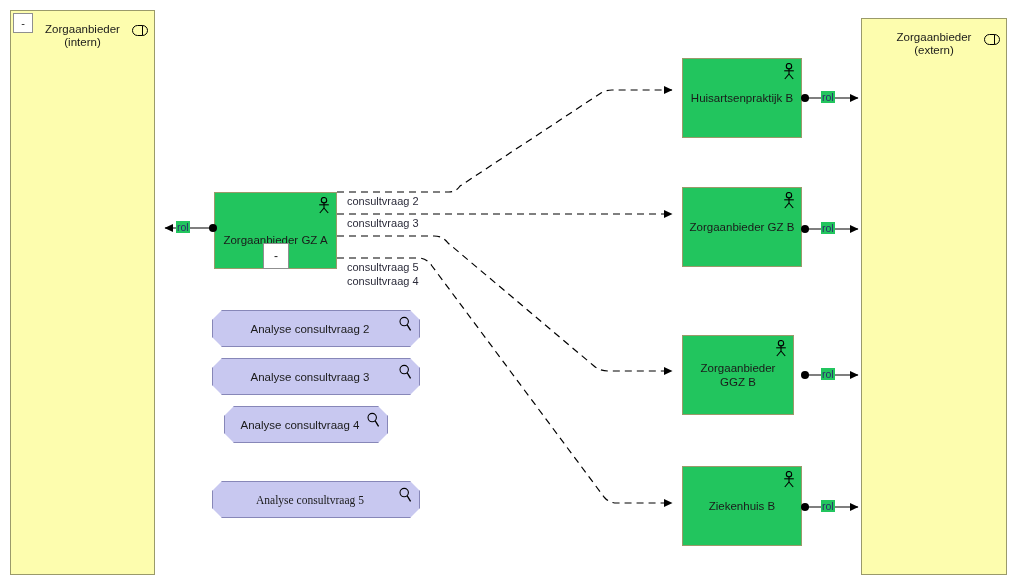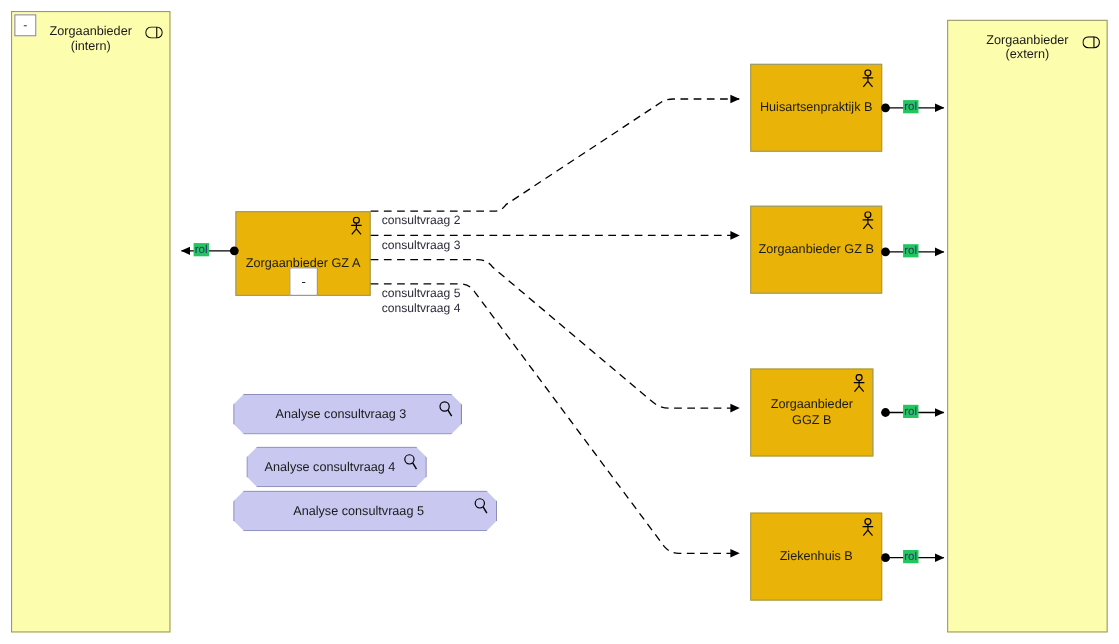--- a/index.html
+++ b/index.html
@@ -48,21 +48,21 @@
     cursor: pointer;
   }
   .grouping-icon {
     position: absolute;
     width: 16px;
     height: 11px;
   }
   
   .actor {
     position: absolute;
-    background: #eab308;
+    background: #22c55e;
     border: 1px solid #9a9a6a;
     box-sizing: border-box;
   }
   .actor-label {
     position: absolute;
     left: 4px;
     right: 4px;
     top: 50%;
     transform: translateY(-50%);
     text-align: center;
@@ -228,20 +228,29 @@
       <svg width="14" height="17" viewBox="0 0 14 17">
         <circle cx="7" cy="3.2" r="2.7" fill="none" stroke="#000" stroke-width="1.1"></circle>
         <line x1="7" y1="6" x2="7" y2="11" stroke="#000" stroke-width="1.1"></line>
         <line x1="2.2" y1="7.8" x2="11.8" y2="7.8" stroke="#000" stroke-width="1.1"></line>
         <line x1="7" y1="11" x2="2.8" y2="16" stroke="#000" stroke-width="1.1"></line>
         <line x1="7" y1="11" x2="11.2" y2="16" stroke="#000" stroke-width="1.1"></line>
       </svg>
     </span>
   </div>
 
+  <div class="assess" style="left:212px; top:310px; width:208px; height:37px;">
+    <div class="assess-label">Analyse consultvraag 2</div>
+    <span class="assess-icon">
+      <svg width="14" height="16" viewBox="0 0 14 16">
+        <circle cx="6.2" cy="5.6" r="4.2" fill="none" stroke="#000" stroke-width="1.1"></circle>
+        <line x1="9.2" y1="8.8" x2="12.6" y2="14.4" stroke="#000" stroke-width="1.3"></line>
+      </svg>
+    </span>
+  </div>
 
   <div class="assess" style="left:212px; top:358px; width:208px; height:37px;">
     <div class="assess-label">Analyse consultvraag 3</div>
     <span class="assess-icon">
       <svg width="14" height="16" viewBox="0 0 14 16">
         <circle cx="6.2" cy="5.6" r="4.2" fill="none" stroke="#000" stroke-width="1.1"></circle>
         <line x1="9.2" y1="8.8" x2="12.6" y2="14.4" stroke="#000" stroke-width="1.3"></line>
       </svg>
     </span>
   </div>
@@ -249,21 +258,21 @@
   <div class="assess" style="left:224px; top:406px; width:164px; height:37px;">
     <div class="assess-label">Analyse consultvraag 4</div>
     <span class="assess-icon">
       <svg width="14" height="16" viewBox="0 0 14 16">
         <circle cx="6.2" cy="5.6" r="4.2" fill="none" stroke="#000" stroke-width="1.1"></circle>
         <line x1="9.2" y1="8.8" x2="12.6" y2="14.4" stroke="#000" stroke-width="1.3"></line>
       </svg>
     </span>
   </div>
 
-  <div class="assess" style="left:212px; top:446px; width:240px; height:37px;">
+  <div class="assess" style="left:212px; top:481px; width:208px; height:37px;font-family:Liberation Serif, serif;">
     <div class="assess-label">Analyse consultvraag 5</div>
     <span class="assess-icon">
       <svg width="14" height="16" viewBox="0 0 14 16">
         <circle cx="6.2" cy="5.6" r="4.2" fill="none" stroke="#000" stroke-width="1.1"></circle>
         <line x1="9.2" y1="8.8" x2="12.6" y2="14.4" stroke="#000" stroke-width="1.3"></line>
       </svg>
     </span>
   </div>
 
   <svg class="overlay">

